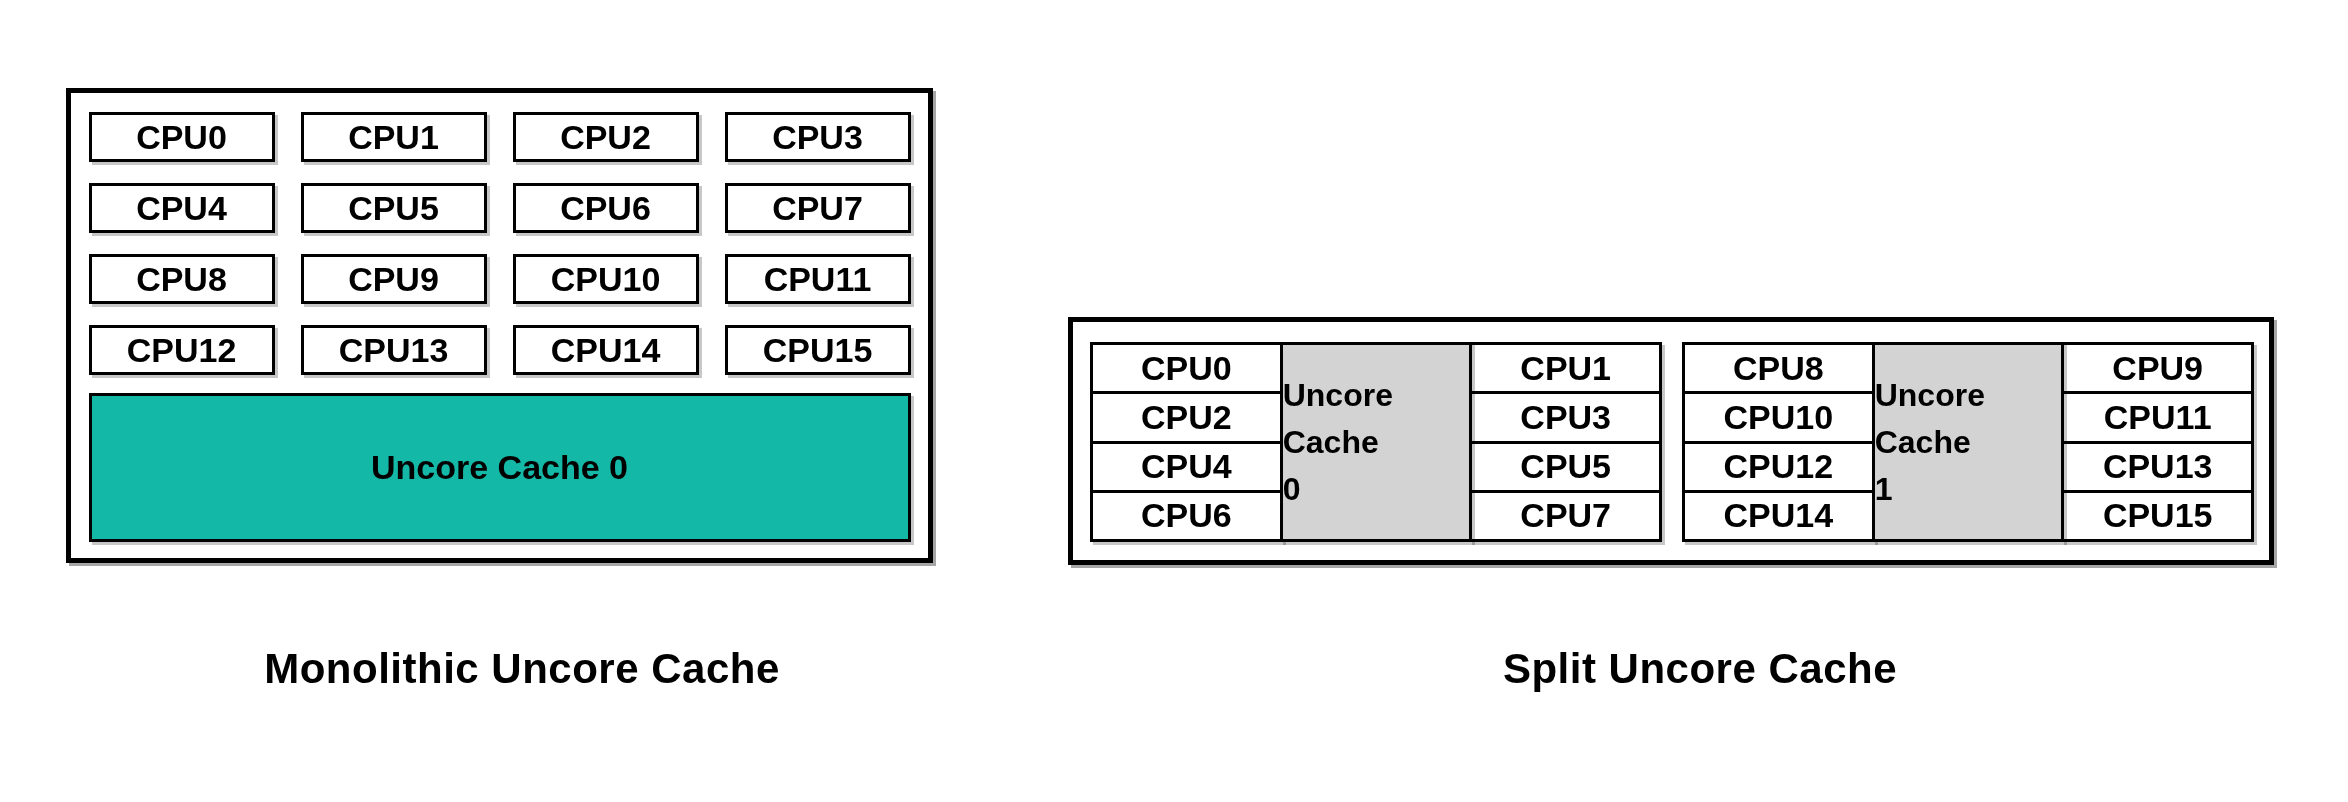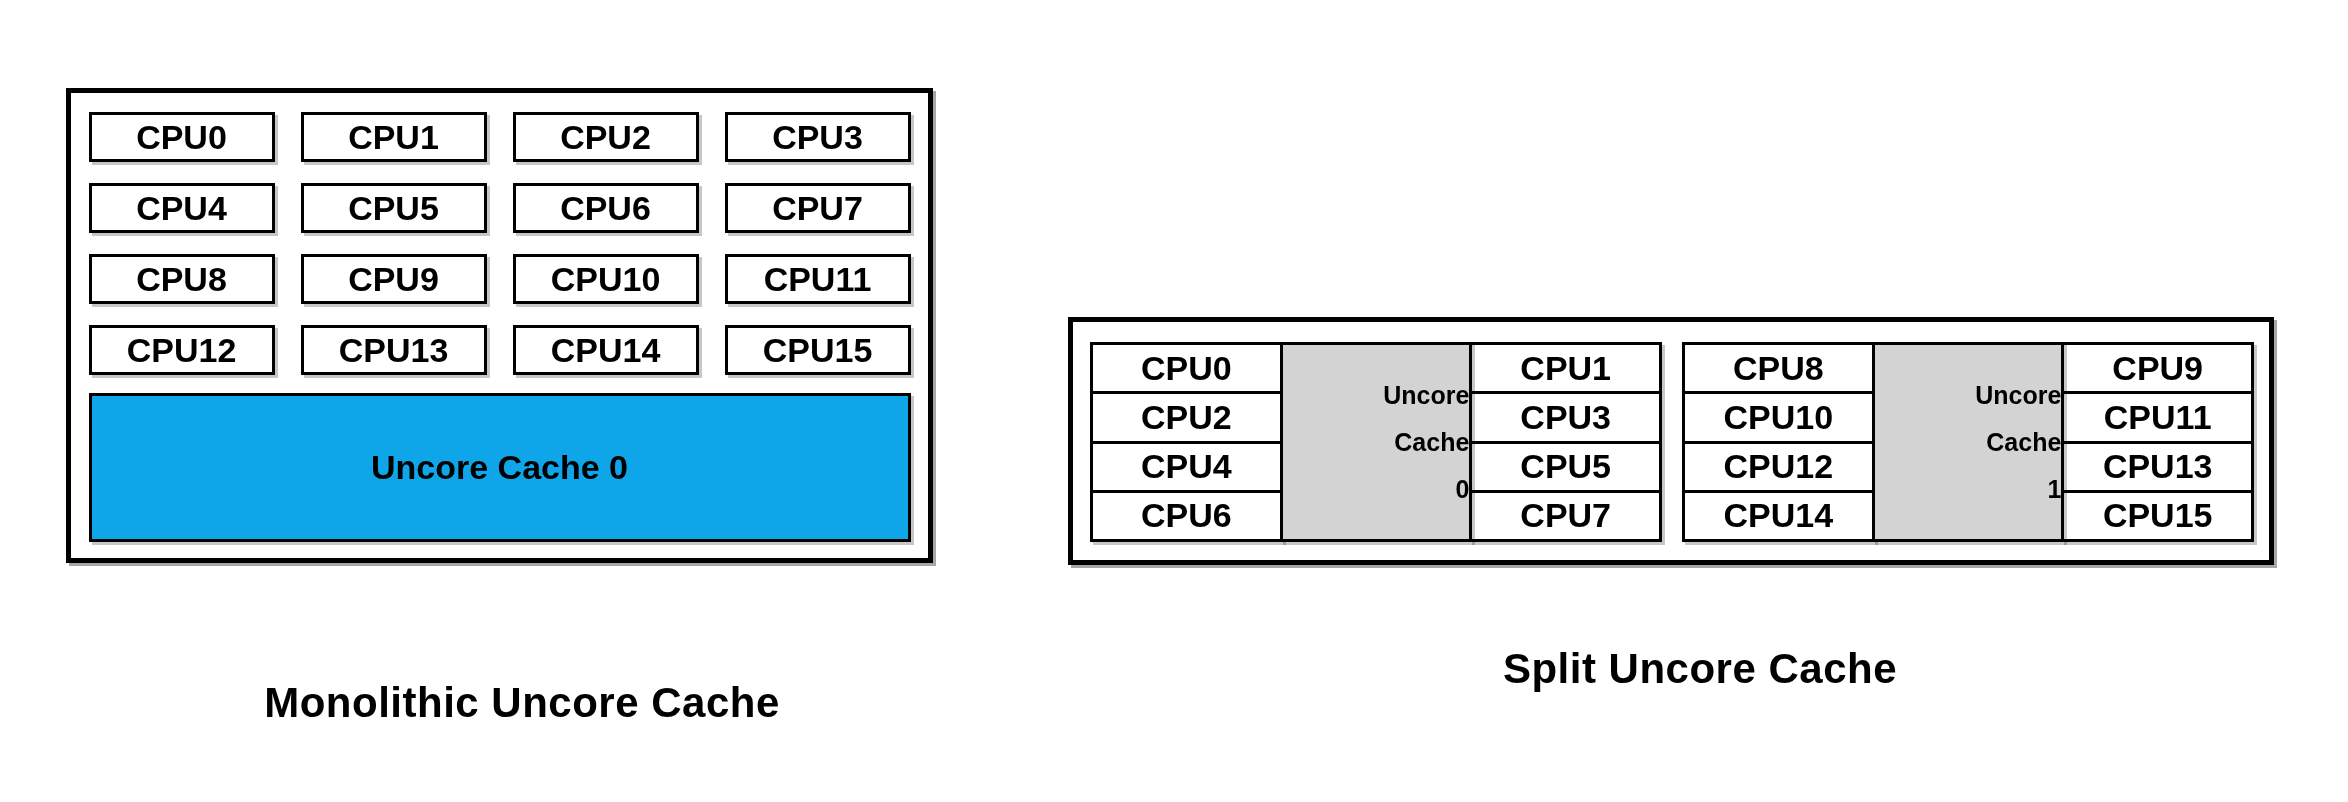--- a/index.html
+++ b/index.html
@@ -47,21 +47,21 @@
     justify-content: center;
     font-size: 34px;
     box-shadow: 3px 3px 0 rgba(0,0,0,0.22);
   }
   .mono-cache {
     margin: 18px auto 0 auto;
     width: 822px;
     height: 149px;
     box-sizing: border-box;
     border: 3px solid #000;
-    background: #0ea5e9;
+    background: #14b8a6;
     display: flex;
     align-items: center;
     justify-content: center;
     font-size: 34px;
     box-shadow: 3px 3px 0 rgba(0,0,0,0.22);
   }
 
   
   .split-box {
     position: absolute;
@@ -102,37 +102,37 @@
   .cpu-cell:last-child { border-bottom: none; }
   .split-cache {
     flex: 1;
     box-sizing: border-box;
     border: 3px solid #000;
     background: #d3d3d3;
     margin: 0 -3px;
     z-index: 1;
     display: flex;
     flex-direction: column;
-    align-items: flex-end;
-    justify-content: center;
-    font-size: 25px;
+    align-items: flex-start;
+    justify-content: center;
+    font-size: 32px;
     line-height: 47px;
     box-shadow: 3px 3px 0 rgba(0,0,0,0.22);
   }
 
   
   .caption {
     position: absolute;
     top: 645px;
     text-align: center;
     font-size: 42px;
     letter-spacing: 0.5px;
     white-space: nowrap;
   }
-  .mono-title { left: 66px;  width: 912px; margin-top: 34px;  }
+  .mono-title { left: 66px;  width: 912px;  }
   .split-title { left: 1060px; width: 1280px; }
 </style>
 </head>
 <body>
 
 <main>
 
   <section class="mono-box">
     <div class="cpu-grid">
       <div class="cpu-box">

